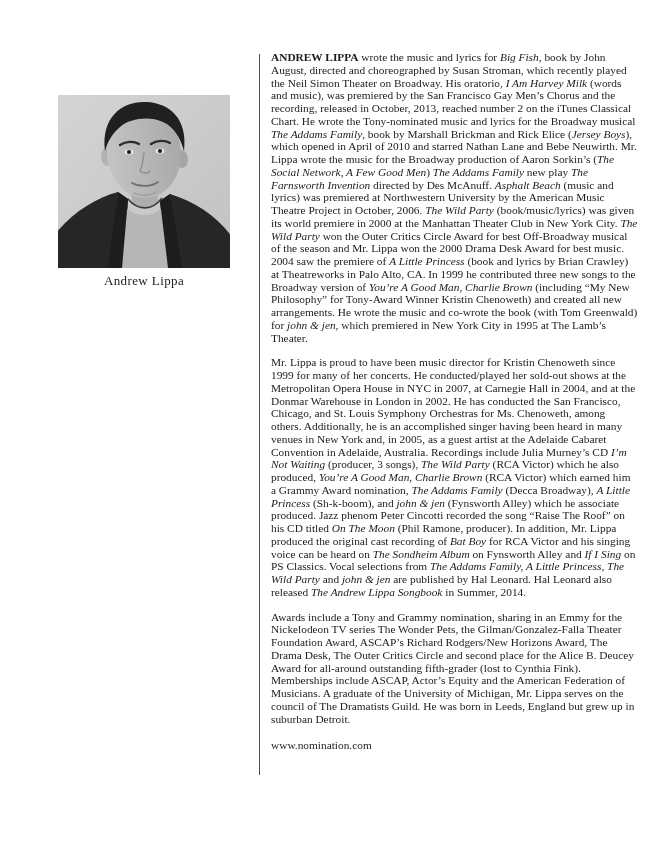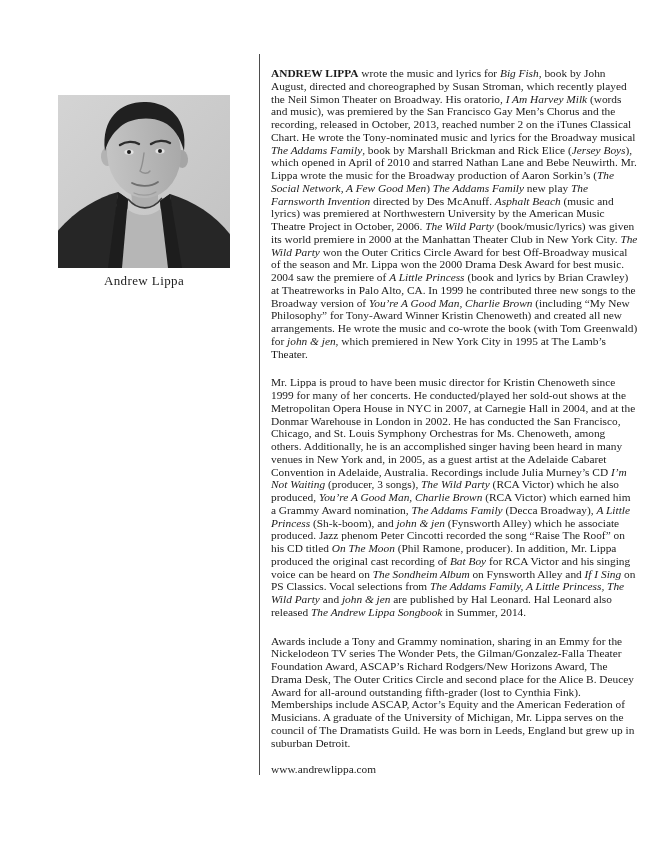--- a/index.html
+++ b/index.html
@@ -39,21 +39,21 @@
     background: #4d4d4d;
   }
   .bio-col {
     position: absolute;
     left: 271px; top: 51px;
     width: 367px;
     font-size: 11.35px;
     line-height: 12.75px;
     text-align: left;
   }
-  .bio-para { margin: 16px 0 12px 0; }
+  .bio-para { margin: 0 0 12px 0; }
   .bold { font-weight: bold; }
   .italic { font-style: italic; }
   .website { margin-top: 14px; font-size: 11.35px; }
 </style>
 </head>
 <body>
 
 <div class="page">
 
   <figure class="photo-fig">
@@ -110,16 +110,16 @@
   <figcaption class="photo-caption">Andrew Lippa</figcaption>
 
   <div class="divider"></div>
 
   <div class="bio-col">
     <div>
         <p class="bio-para"><span class="bold">ANDREW LIPPA</span><span> wrote the music and lyrics for </span><span class="italic">Big Fish</span><span>, book by John August, directed and choreographed by Susan Stroman, which recently played the Neil Simon Theater on Broadway. His oratorio, </span><span class="italic">I Am Harvey Milk</span><span> (words and music), was premiered by the San Francisco Gay Men’s Chorus and the recording, released in October, 2013, reached number 2 on the iTunes Classical Chart. He wrote the Tony-nominated music and lyrics for the Broadway musical </span><span class="italic">The Addams Family</span><span>, book by Marshall Brickman and Rick Elice (</span><span class="italic">Jersey Boys</span><span>), which opened in April of 2010 and starred Nathan Lane and Bebe Neuwirth. Mr. Lippa wrote the music for the Broadway production of Aaron Sorkin’s (</span><span class="italic">The Social Network, A Few Good Men</span><span>) </span><span class="italic">The Addams Family</span><span> new play </span><span class="italic">The Farnsworth Invention</span><span> directed by Des McAnuff. </span><span class="italic">Asphalt Beach</span><span> (music and lyrics) was premiered at Northwestern University by the American Music Theatre Project in October, 2006. </span><span class="italic">The Wild Party</span><span> (book/music/lyrics) was given its world premiere in 2000 at the Manhattan Theater Club in New York City. </span><span class="italic">The Wild Party</span><span> won the Outer Critics Circle Award for best Off-Broadway musical of the season and Mr. Lippa won the 2000 Drama Desk Award for best music. 2004 saw the premiere of </span><span class="italic">A Little Princess</span><span> (book and lyrics by Brian Crawley) at Theatreworks in Palo Alto, CA. In 1999 he contributed three new songs to the Broadway version of </span><span class="italic">You’re A Good Man, Charlie Brown</span><span> (including “My New Philosophy” for Tony-Award Winner Kristin Chenoweth) and created all new arrangements. He wrote the music and co-wrote the book (with Tom Greenwald) for </span><span class="italic">john &amp; jen</span><span>, which premiered in New York City in 1995 at The Lamb’s Theater.</span></p>
         <p class="bio-para"><span>Mr. Lippa is proud to have been music director for Kristin Chenoweth since 1999 for many of her concerts. He conducted/played her sold-out shows at the Metropolitan Opera House in NYC in 2007, at Carnegie Hall in 2004, and at the Donmar Warehouse in London in 2002. He has conducted the San Francisco, Chicago, and St. Louis Symphony Orchestras for Ms. Chenoweth, among others. Additionally, he is an accomplished singer having been heard in many venues in New York and, in 2005, as a guest artist at the Adelaide Cabaret Convention in Adelaide, Australia. Recordings include Julia Murney’s CD </span><span class="italic">I’m Not Waiting</span><span> (producer, 3 songs), </span><span class="italic">The Wild Party</span><span> (RCA Victor) which he also produced, </span><span class="italic">You’re A Good Man, Charlie Brown</span><span> (RCA Victor) which earned him a Grammy Award nomination, </span><span class="italic">The Addams Family</span><span> (Decca Broadway), </span><span class="italic">A Little Princess</span><span> (Sh-k-boom), and </span><span class="italic">john &amp; jen</span><span> (Fynsworth Alley) which he associate produced. Jazz phenom Peter Cincotti recorded the song “Raise The Roof” on his CD titled </span><span class="italic">On The Moon</span><span> (Phil Ramone, producer). In addition, Mr. Lippa produced the original cast recording of </span><span class="italic">Bat Boy</span><span> for RCA Victor and his singing voice can be heard on </span><span class="italic">The Sondheim Album</span><span> on Fynsworth Alley and </span><span class="italic">If I Sing</span><span> on PS Classics. Vocal selections from </span><span class="italic">The Addams Family, A Little Princess, The Wild Party</span><span> and </span><span class="italic">john &amp; jen</span><span> are published by Hal Leonard. Hal Leonard also released </span><span class="italic">The Andrew Lippa Songbook</span><span> in Summer, 2014.</span></p>
         <p class="bio-para"><span>Awards include a Tony and Grammy nomination, sharing in an Emmy for the Nickelodeon TV series The Wonder Pets, the Gilman/Gonzalez-Falla Theater Foundation Award, ASCAP’s Richard Rodgers/New Horizons Award, The Drama Desk, The Outer Critics Circle and second place for the Alice B. Deucey Award for all-around outstanding fifth-grader (lost to Cynthia Fink). Memberships include ASCAP, Actor’s Equity and the American Federation of Musicians. A graduate of the University of Michigan, Mr. Lippa serves on the council of The Dramatists Guild. He was born in Leeds, England but grew up in suburban Detroit.</span></p>
       </div>
-    <div class="website">www.andrewlippa.com</div>
+    <div class="website">www.nomination.com</div>
   </div>
 
 </div>
 
 </body></html>

